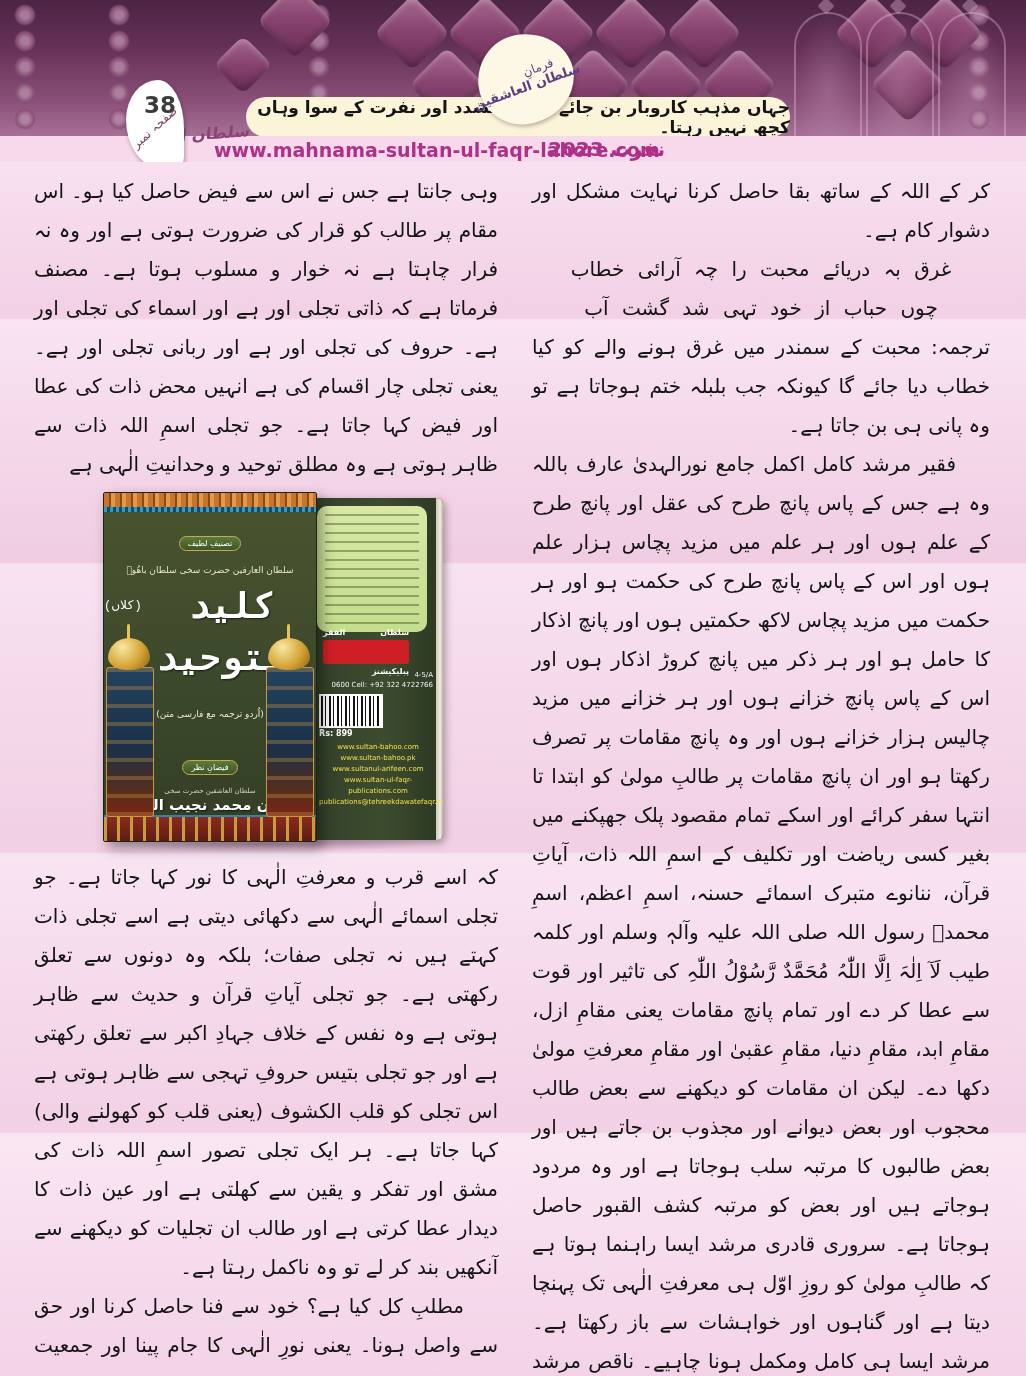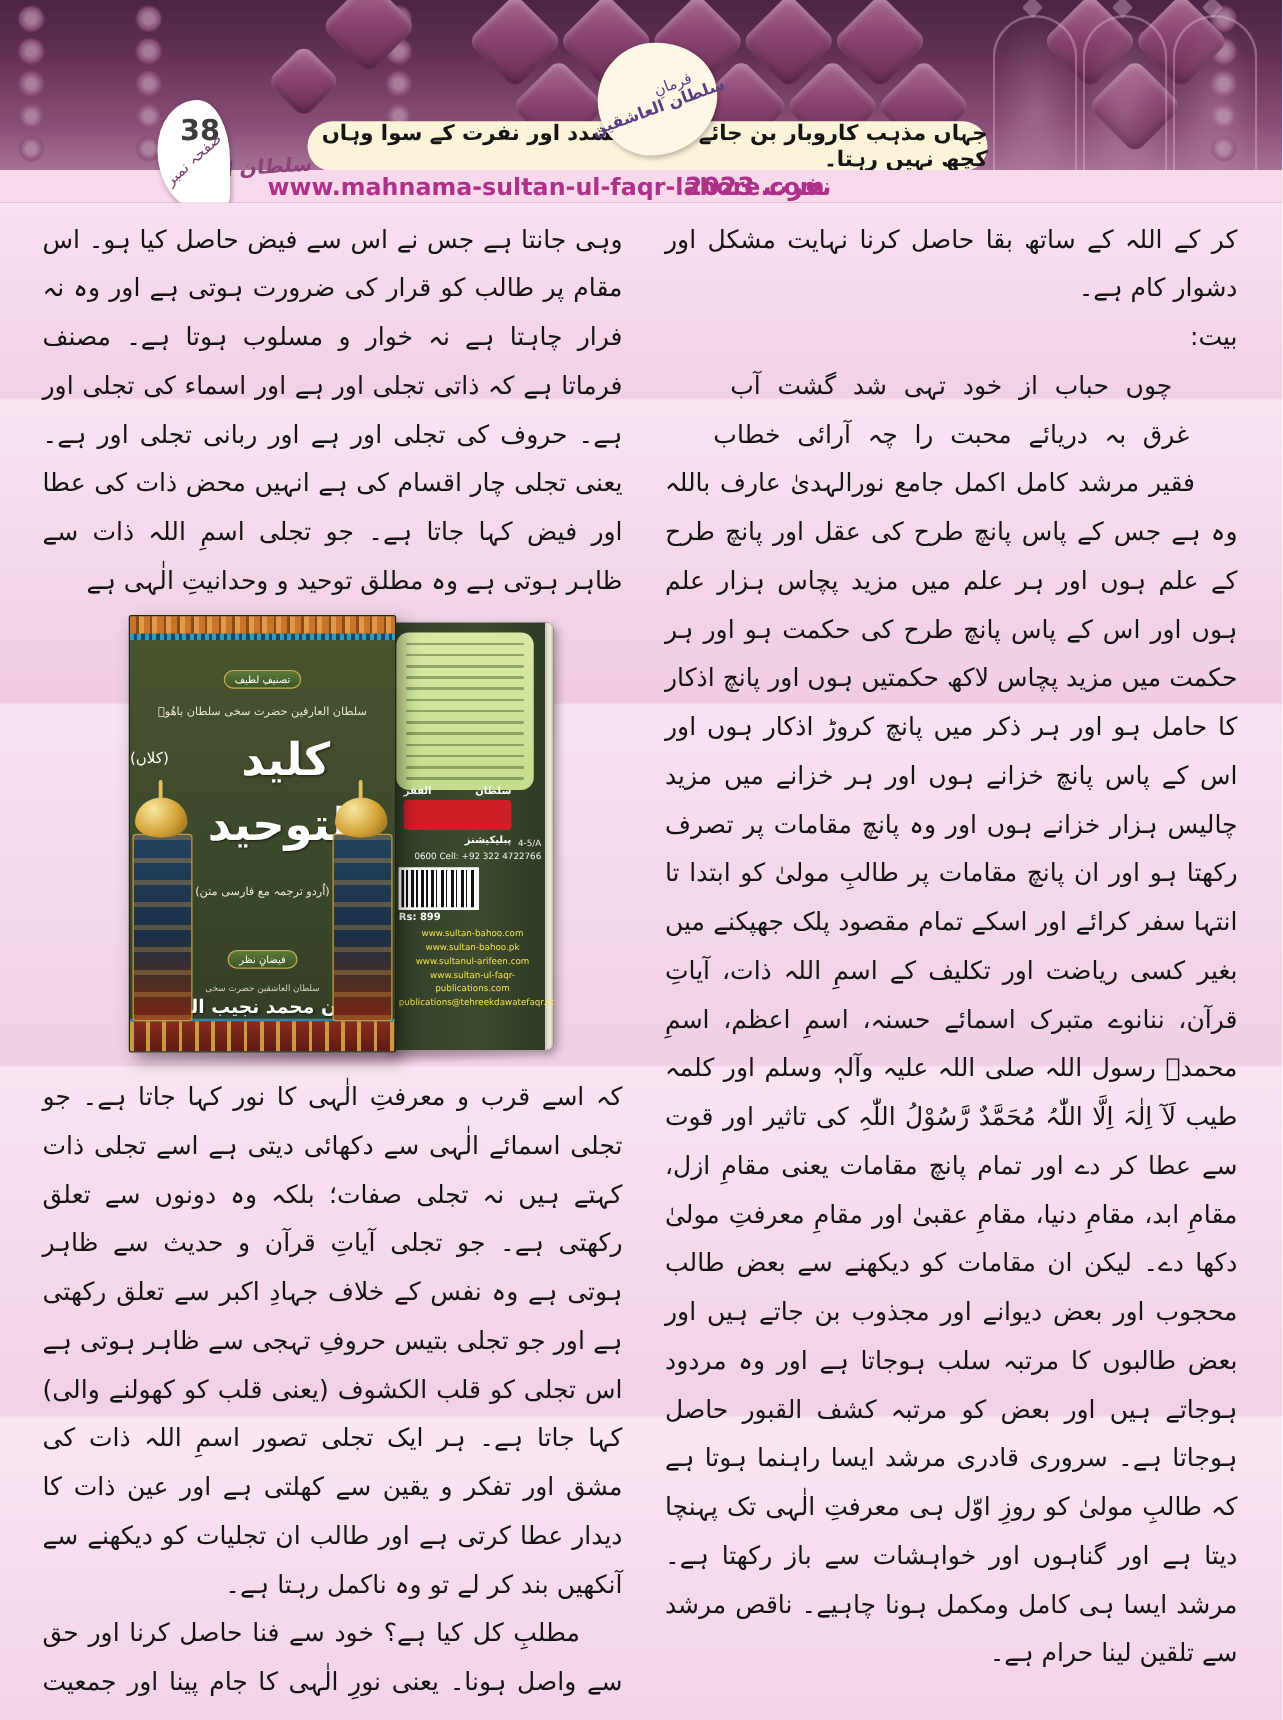--- a/index.html
+++ b/index.html
@@ -138,21 +138,21 @@
   .cover-ornament2{
     height:5px;
     background:repeating-linear-gradient(90deg,#2e9cc8 0 3px,#134a66 3px 6px);
   }
   .pill{
     display:inline-block;background:linear-gradient(180deg,#5d7a3a,#3e5526);
     border:1px solid #c9a94f;border-radius:9px;color:#fff;
     font-size:8px;line-height:13px;padding:0 8px;direction:rtl;
   }
   .cov-line-sm{color:#e9e4cf;font-size:9px;line-height:13px;direction:rtl;}
-  .cov-title-row{display:flex;align-items:flex-start;justify-content:center;gap:6px;margin-top:6px;direction:ltr;}
+  .cov-title-row{display:flex;align-items:flex-start;justify-content:center;gap:6px;margin-top:6px;direction:ltr;font-family:Liberation Mono, monospace;}
   .cov-kalan{color:#fff;font-size:12px;margin-top:4px;direction:rtl;}
   .cov-title{color:#ffffff;font-size:36px;font-weight:bold;direction:rtl;line-height:52px;
     text-shadow:1px 1px 2px rgba(0,0,0,.6);}
   .cov-sub{color:#efe9d2;font-size:9px;margin-top:8px;direction:rtl;}
   .cov-name{color:#ffffff;font-size:15px;font-weight:bold;direction:rtl;line-height:18px;
     text-shadow:1px 1px 2px rgba(0,0,0,.6);}
   .cov-tiny{color:#d8d3bd;font-size:7px;direction:rtl;line-height:10px;}
   .minaret{
     position:absolute;bottom:24px;width:46px;height:148px;z-index:3;
     background:
@@ -224,23 +224,23 @@
 
     <div class="info-bar">
       <div class="logo urdu">سلطان الفقر</div>
       <div class="site-left">www.mahnama-sultan-ul-faqr-lahore.com</div>
       <div class="issue"><span class="urdu">نفرت</span>&nbsp;<span class="yr">2023</span></div>
     </div>
   </div>
 
   <div class="col col-right urdu">
     <p>کر کے اللہ کے ساتھ بقا حاصل کرنا نہایت مشکل اور دشوار کام ہے۔</p>
-    <p class="verse-label">بیت:</p>
+    <p class="verse">غرق بہ دریائے محبت را چہ آرائی خطاب</p>
     <p class="verse">چوں حباب از خود تہی شد گشت آب</p>
-    <p class="verse">غرق بہ دریائے محبت را چہ آرائی خطاب</p>
+    <p>ترجمہ: محبت کے سمندر میں غرق ہونے والے کو کیا خطاب دیا جائے گا کیونکہ جب بلبلہ ختم ہوجاتا ہے تو وہ پانی ہی بن جاتا ہے۔</p>
     <p class="indent">فقیر مرشد کامل اکمل جامع نورالہدیٰ عارف باللہ وہ ہے جس کے پاس پانچ طرح کی عقل اور پانچ طرح کے علم ہوں اور ہر علم میں مزید پچاس ہزار علم ہوں اور اس کے پاس پانچ طرح کی حکمت ہو اور ہر حکمت میں مزید پچاس لاکھ حکمتیں ہوں اور پانچ اذکار کا حامل ہو اور ہر ذکر میں پانچ کروڑ اذکار ہوں اور اس کے پاس پانچ خزانے ہوں اور ہر خزانے میں مزید چالیس ہزار خزانے ہوں اور وہ پانچ مقامات پر تصرف رکھتا ہو اور ان پانچ مقامات پر طالبِ مولیٰ کو ابتدا تا انتہا سفر کرائے اور اسکے تمام مقصود پلک جھپکنے میں بغیر کسی ریاضت اور تکلیف کے اسمِ اللہ ذات، آیاتِ قرآن، ننانوے متبرک اسمائے حسنہ، اسمِ اعظم، اسمِ محمدؐ رسول اللہ صلی اللہ علیہ وآلہٖ وسلم اور کلمہ طیب لَآ اِلٰہَ اِلَّا اللّٰہُ مُحَمَّدٌ رَّسُوْلُ اللّٰہِ کی تاثیر اور قوت سے عطا کر دے اور تمام پانچ مقامات یعنی مقامِ ازل، مقامِ ابد، مقامِ دنیا، مقامِ عقبیٰ اور مقامِ معرفتِ مولیٰ دکھا دے۔ لیکن ان مقامات کو دیکھنے سے بعض طالب محجوب اور بعض دیوانے اور مجذوب بن جاتے ہیں اور بعض طالبوں کا مرتبہ سلب ہوجاتا ہے اور وہ مردود ہوجاتے ہیں اور بعض کو مرتبہ کشف القبور حاصل ہوجاتا ہے۔ سروری قادری مرشد ایسا راہنما ہوتا ہے کہ طالبِ مولیٰ کو روزِ اوّل ہی معرفتِ الٰہی تک پہنچا دیتا ہے اور گناہوں اور خواہشات سے باز رکھتا ہے۔ مرشد ایسا ہی کامل ومکمل ہونا چاہیے۔ ناقص مرشد سے تلقین لینا حرام ہے۔</p>
 
   </div>
 
   <div class="col col-left urdu">
     <p>وہی جانتا ہے جس نے اس سے فیض حاصل کیا ہو۔ اس مقام پر طالب کو قرار کی ضرورت ہوتی ہے اور وہ نہ فرار چاہتا ہے نہ خوار و مسلوب ہوتا ہے۔ مصنف فرماتا ہے کہ ذاتی تجلی اور ہے اور اسماء کی تجلی اور ہے۔ حروف کی تجلی اور ہے اور ربانی تجلی اور ہے۔ یعنی تجلی چار اقسام کی ہے انہیں محض ذات کی عطا اور فیض کہا جاتا ہے۔ جو تجلی اسمِ اللہ ذات سے ظاہر ہوتی ہے وہ مطلق توحید و وحدانیتِ الٰہی ہے</p>
 
     <div class="book-figure" style="direction:ltr;">
       <div class="book-shadow"></div>
 

